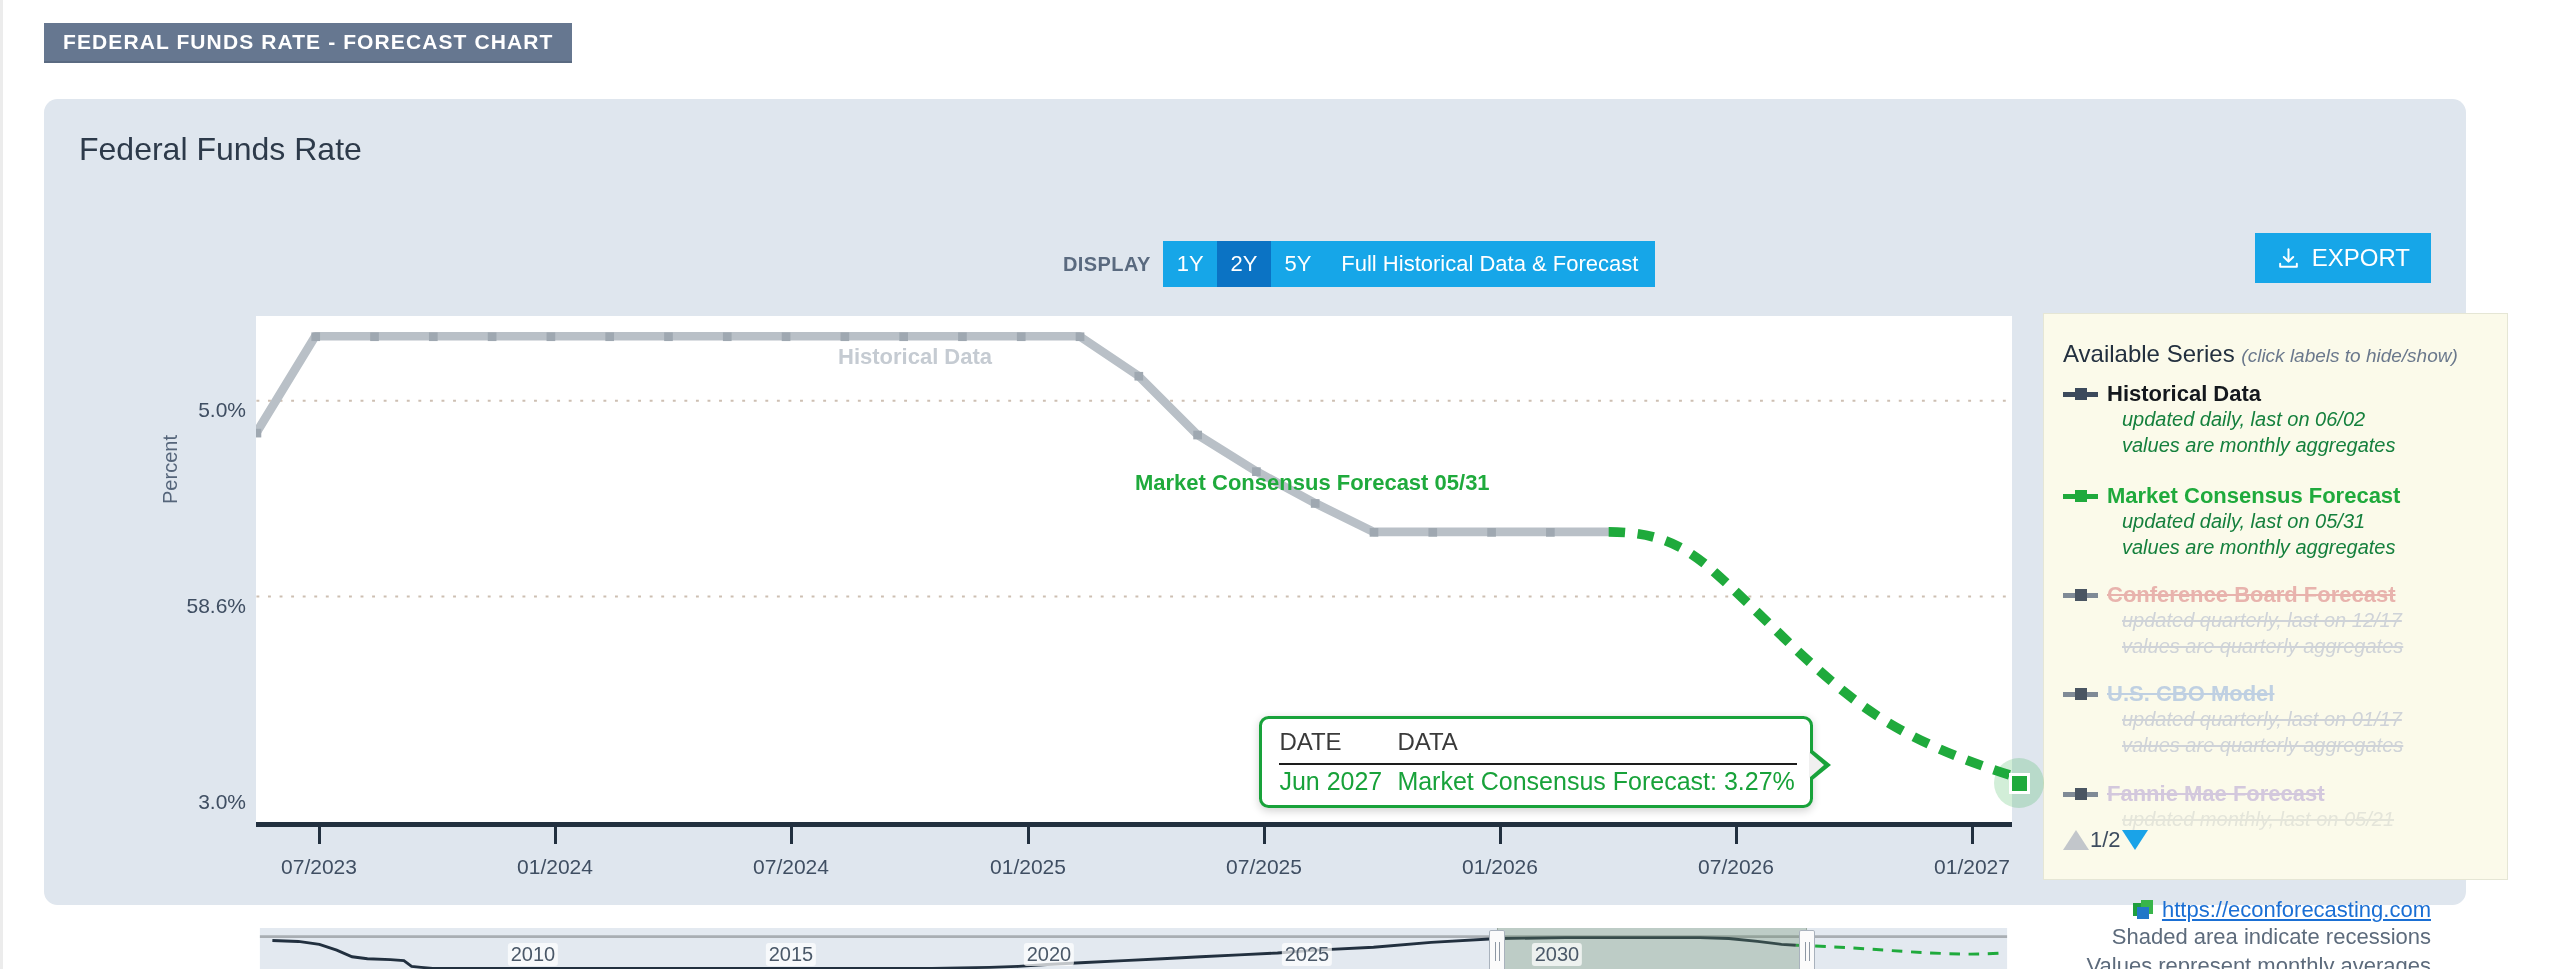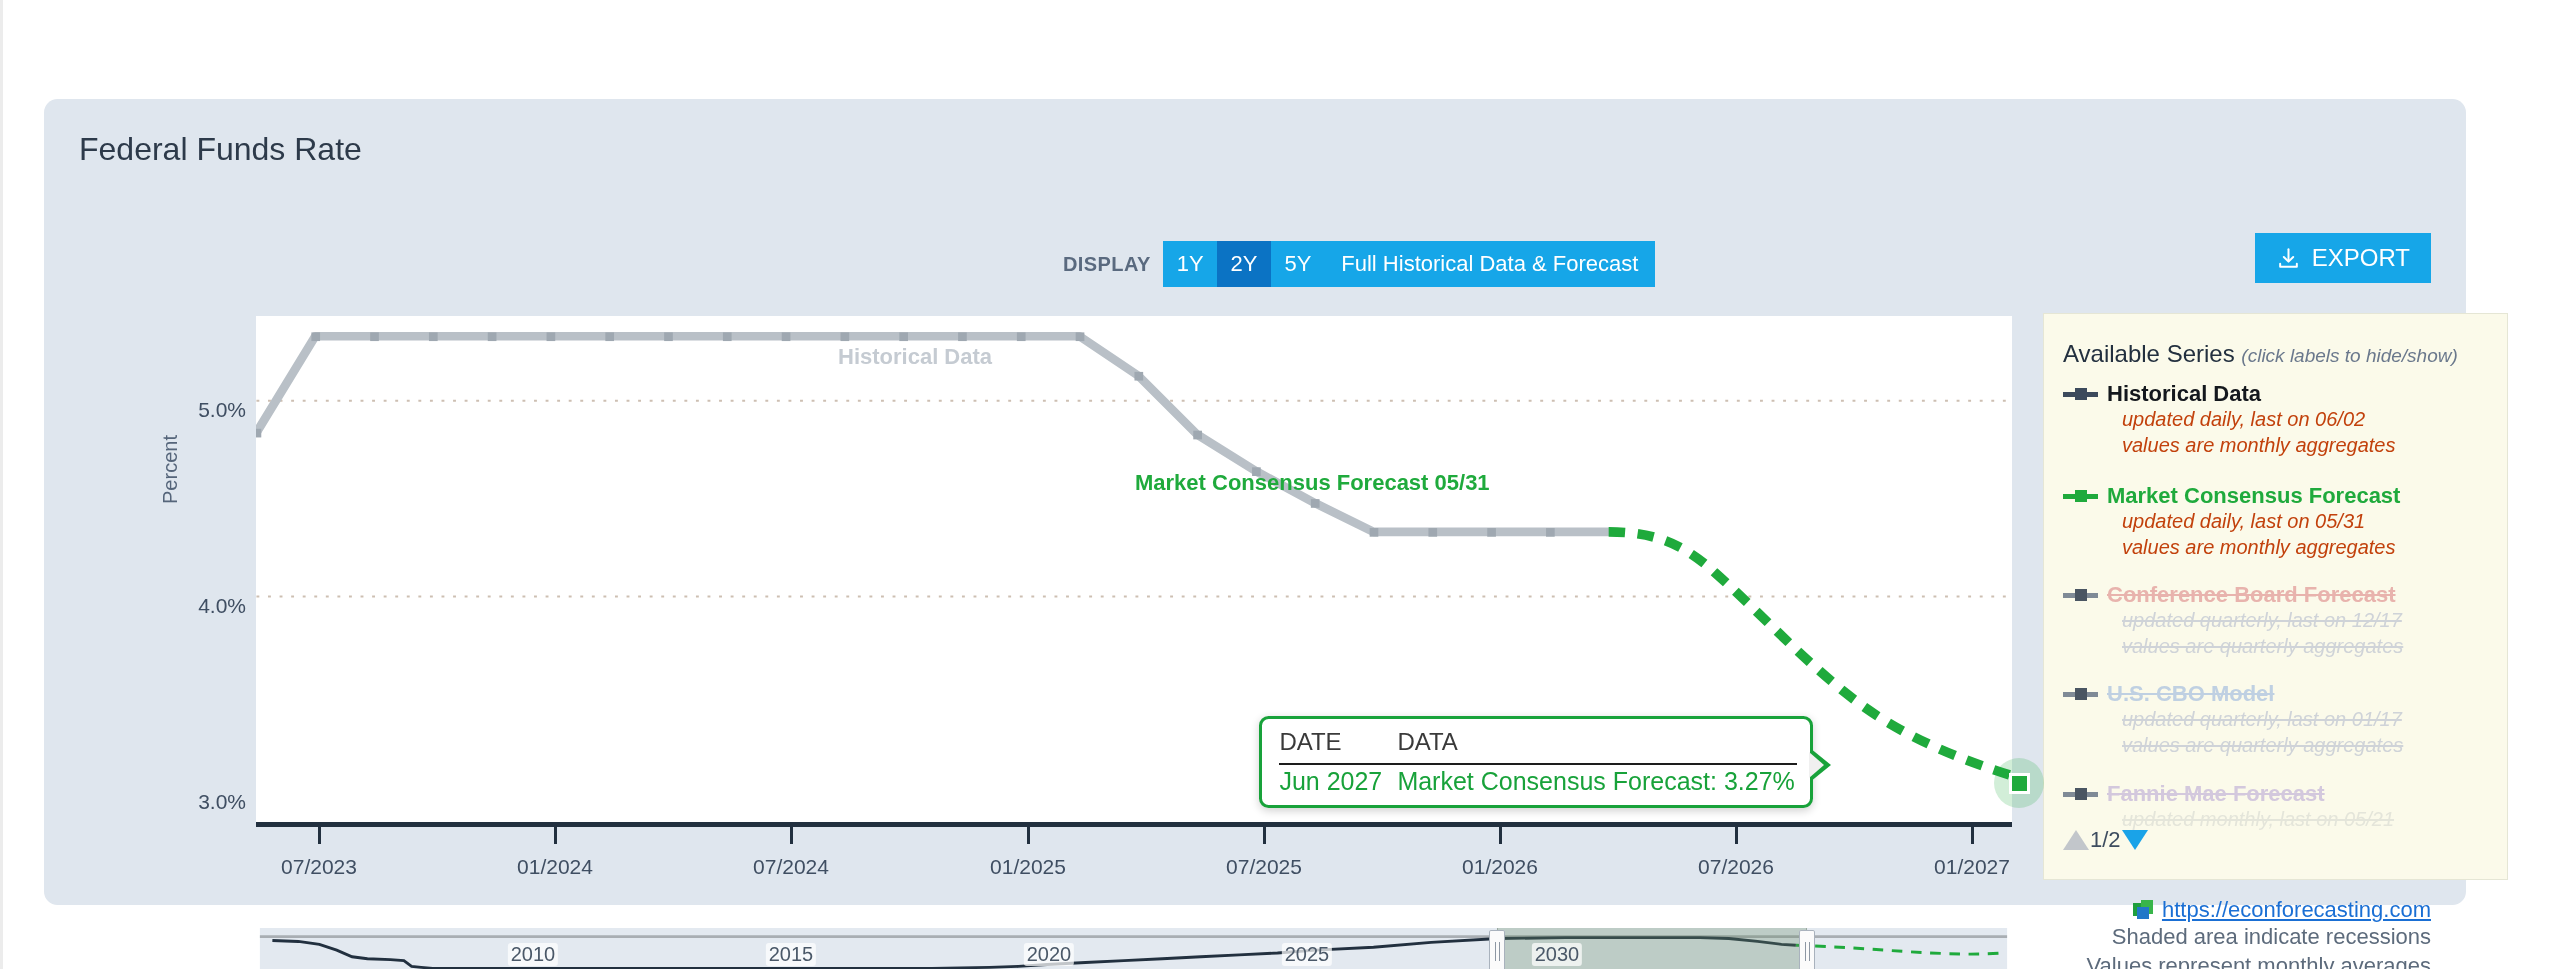--- a/index.html
+++ b/index.html
@@ -196,21 +196,21 @@
   .lg-mark i {
     position: absolute; left: 11.6px; top: -3.9px;
     width: 12.5px; height: 12.5px;
   }
   .lg-name {
     margin-left: 44px; font-size: 22px; font-weight: bold;
     white-space: nowrap; display: block;
   }
   .lg-sub {
     margin-left: 59px; font-size: 20px; font-style: italic;
-    color: #c2410c; white-space: nowrap; display: block;
+    color: #15803d; white-space: nowrap; display: block;
     line-height: 1.28;
   }
   .lg-item.off .lg-name, .lg-item.off .lg-sub { text-decoration: line-through; }
   .lg-item.off .lg-sub { color: #cfd3d8; }
   .pager {
     position: absolute; left: 19px; top: 513px;
     display: flex; align-items: center; gap: 1px;
     font-size: 22px; color: #3d4c5f;
   }
   .tri-up {
@@ -242,20 +242,21 @@
   .fav s:nth-child(2){ left:7.7px; top:0; width:11.6px;height:13.5px; background:#38b54a; }
   .fav s:nth-child(3){ left:3.9px; top:6.7px; width:11.6px;height:12.5px; background:#2178c8; }
 </style>
 </head>
 <body>
 
 <div id="page">
 
   <div class="page-edge"></div>
 
+  <div class="badge">FEDERAL FUNDS RATE - FORECAST CHART</div>
 
   <div class="card">
 
     <div class="card-title">Federal Funds Rate</div>
 
     <div class="display-row">
       <span class="display-label">DISPLAY</span>
       <div class="seg">
         <div class="seg-btn">1Y</div>
         <div class="seg-btn active">2Y</div>
@@ -273,21 +274,21 @@
         </svg>
       </span>
       <span>EXPORT</span>
     </div>
 
     <div class="plot-wrap">
 
       <div class="axis-title-y">Percent</div>
 
       <div class="ytick" style="top:181px">5.0%</div>
-      <div class="ytick" style="top:377px">4.0%</div>
+      <div class="ytick" style="top:377px">58.6%</div>
       <div class="ytick" style="top:573px">3.0%</div>
 
       <div class="plot-area">
         <svg width="1756" height="506" viewBox="0 0 1821 525">
 
           <line x1="0" y1="88" x2="1821" y2="88" stroke="#cdbfb2" stroke-width="2" stroke-dasharray="3 9"></line>
           <line x1="0" y1="291" x2="1821" y2="291" stroke="#cdbfb2" stroke-width="2" stroke-dasharray="3 9"></line>
 
           <polyline fill="none" stroke="#b9c0c7" stroke-width="9" stroke-linejoin="round" stroke-linecap="round" points="0,121 61,21 122,21 183,21 244,21 305,21 366,21 427,21 488,21 549,21 610,21 671,21 732,21 793,21 854,21 915,62 976,123 1037,161 1098,194 1159,224 1220,224 1281,224 1342,224 1403,224"></polyline>
           <g fill="#9fa8b1">

